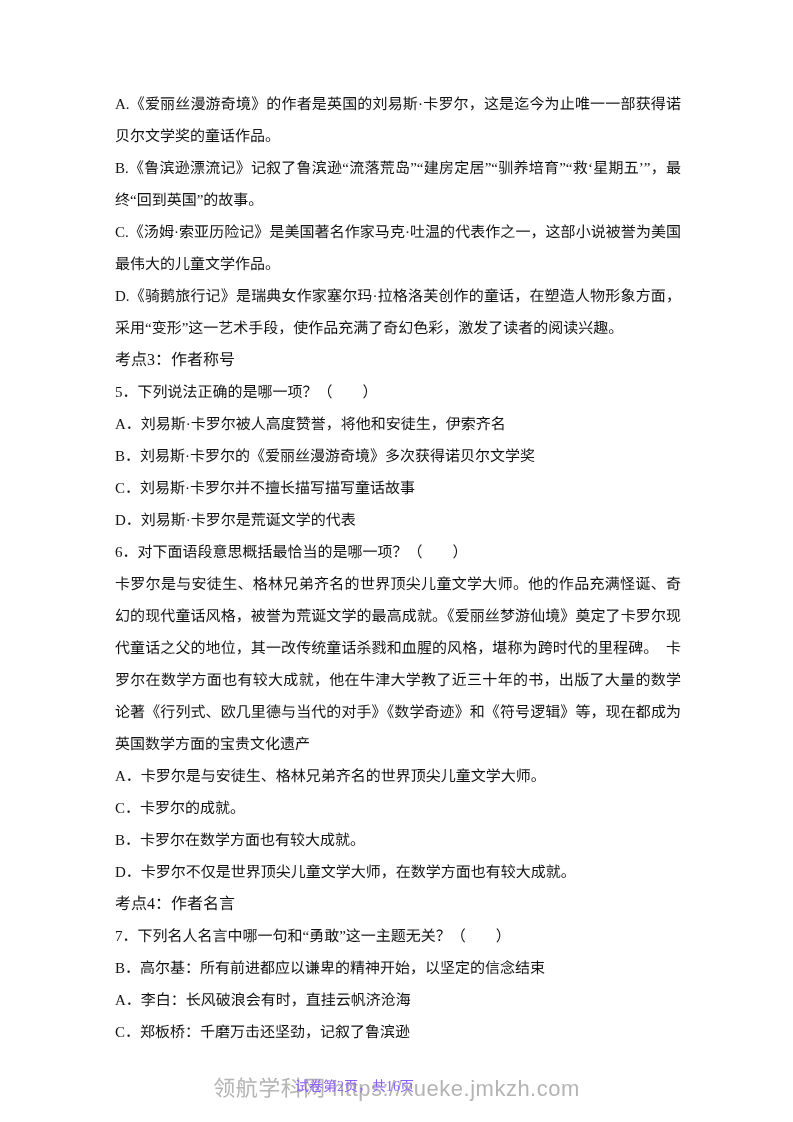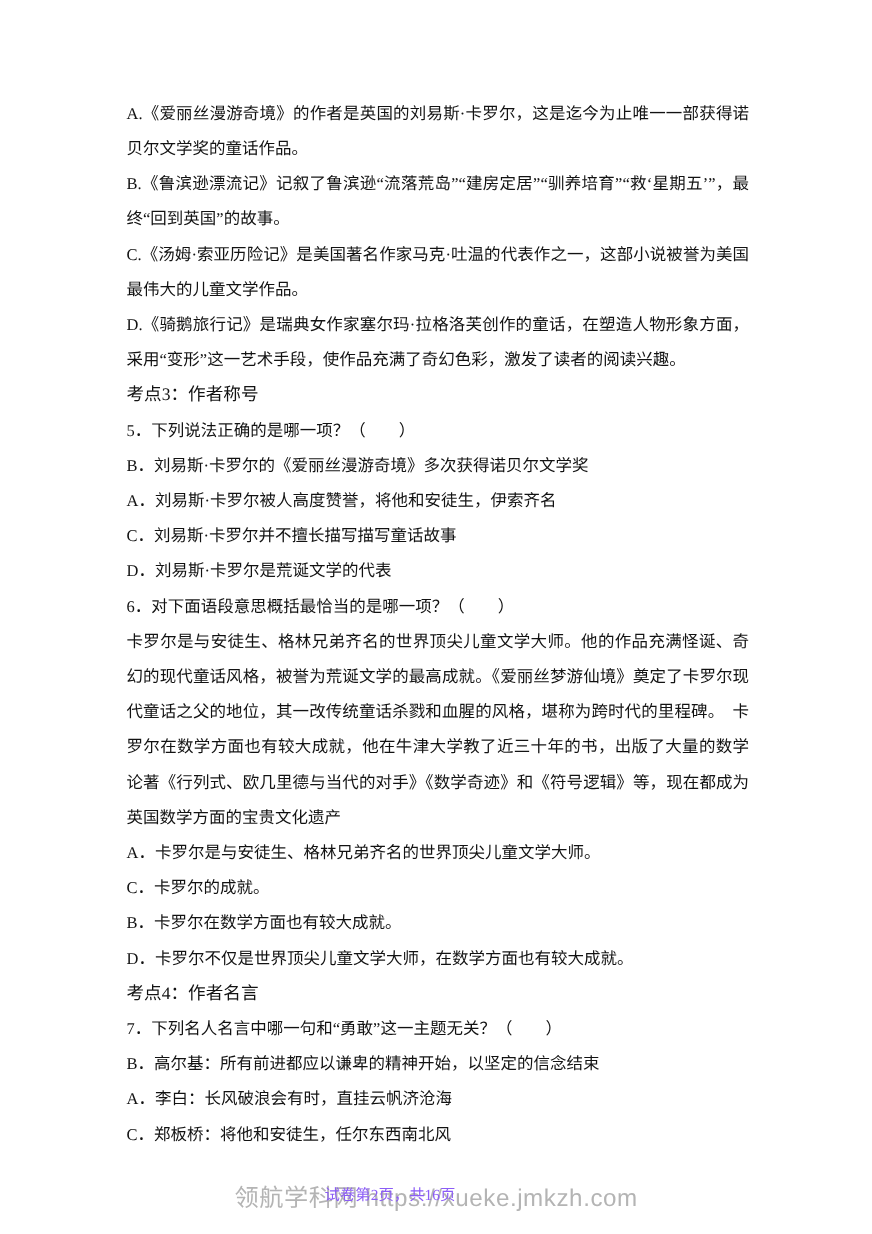--- a/index.html
+++ b/index.html
@@ -65,37 +65,37 @@
 <div class="page">
   <main class="doc">
     <p class="block para">A.《爱丽丝漫游奇境》的作者是英国的刘易斯·卡罗尔，这是迄今为止唯一一部获得诺贝尔文学奖的童话作品。</p>
     <p class="block para">B.《鲁滨逊漂流记》记叙了鲁滨逊“流落荒岛”“建房定居”“驯养培育”“救‘星期五’”，最终“回到英国”的故事。</p>
     <p class="block para">C.《汤姆·索亚历险记》是美国著名作家马克·吐温的代表作之一，这部小说被誉为美国最伟大的儿童文学作品。</p>
     <p class="block para">D.《骑鹅旅行记》是瑞典女作家塞尔玛·拉格洛芙创作的童话，在塑造人物形象方面，采用“变形”这一艺术手段，使作品充满了奇幻色彩，激发了读者的阅读兴趣。</p>
 
     <p class="block heading">考点3：作者称号</p>
 
     <p class="block">5．下列说法正确的是哪一项？（　　）</p>
+    <p class="block">A．刘易斯·卡罗尔被人高度赞誉，将他和安徒生，伊索齐名</p>
     <p class="block">B．刘易斯·卡罗尔的《爱丽丝漫游奇境》多次获得诺贝尔文学奖</p>
-    <p class="block">A．刘易斯·卡罗尔被人高度赞誉，将他和安徒生，伊索齐名</p>
     <p class="block">C．刘易斯·卡罗尔并不擅长描写描写童话故事</p>
     <p class="block">D．刘易斯·卡罗尔是荒诞文学的代表</p>
 
     <p class="block">6．对下面语段意思概括最恰当的是哪一项？（　　）</p>
     <p class="block para">卡罗尔是与安徒生、格林兄弟齐名的世界顶尖儿童文学大师。他的作品充满怪诞、奇幻的现代童话风格，被誉为荒诞文学的最高成就。《爱丽丝梦游仙境》奠定了卡罗尔现代童话之父的地位，其一改传统童话杀戮和血腥的风格，堪称为跨时代的里程碑。　卡罗尔在数学方面也有较大成就，他在牛津大学教了近三十年的书，出版了大量的数学论著《行列式、欧几里德与当代的对手》《数学奇迹》和《符号逻辑》等，现在都成为英国数学方面的宝贵文化遗产</p>
     <p class="block">A．卡罗尔是与安徒生、格林兄弟齐名的世界顶尖儿童文学大师。</p>
     <p class="block">C．卡罗尔的成就。</p>
     <p class="block">B．卡罗尔在数学方面也有较大成就。</p>
     <p class="block">D．卡罗尔不仅是世界顶尖儿童文学大师，在数学方面也有较大成就。</p>
 
     <p class="block heading">考点4：作者名言</p>
 
     <p class="block">7．下列名人名言中哪一句和“勇敢”这一主题无关？（　　）</p>
     <p class="block">B．高尔基：所有前进都应以谦卑的精神开始，以坚定的信念结束</p>
     <p class="block">A．李白：长风破浪会有时，直挂云帆济沧海</p>
-    <p class="block">C．郑板桥：将他和安徒生，任尔东西南北风</p>
+    <p class="block">C．郑板桥：千磨万击还坚劲，记叙了鲁滨逊</p>
   </main>
 
   <div class="footer">
     <span class="watermark">领航学科网 https://xueke.jmkzh.com</span>
     <span class="page-info">试卷第2页，共16页</span>
   </div>
 </div>
 
 </body></html>

